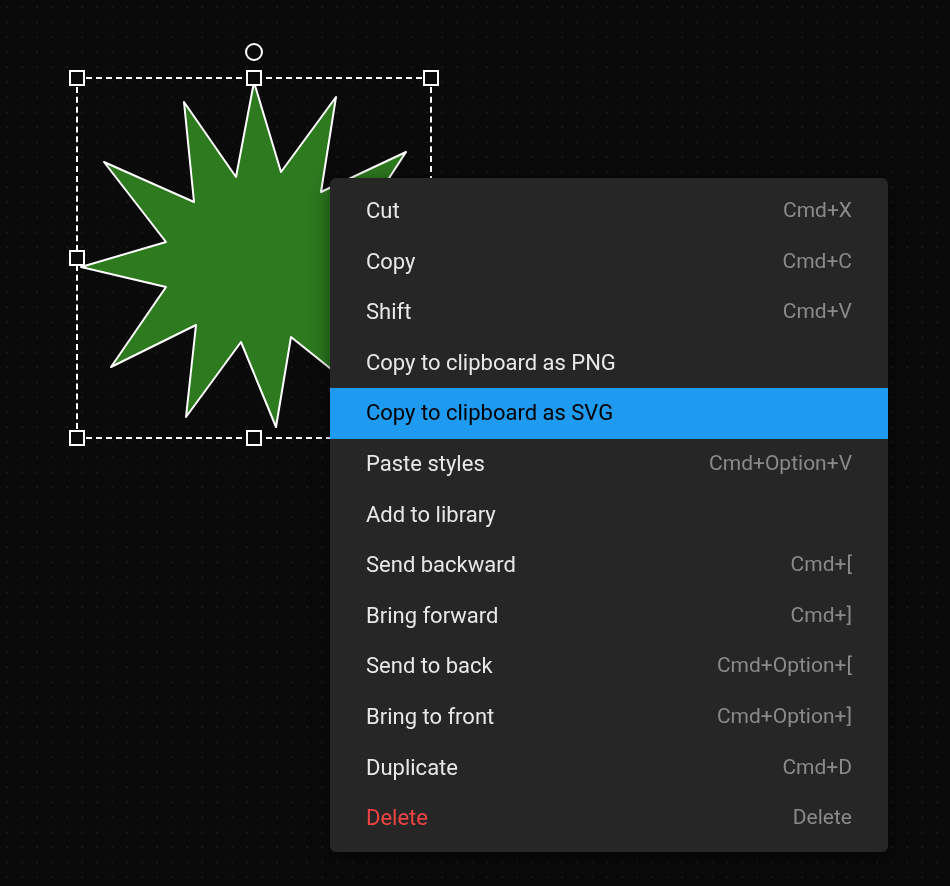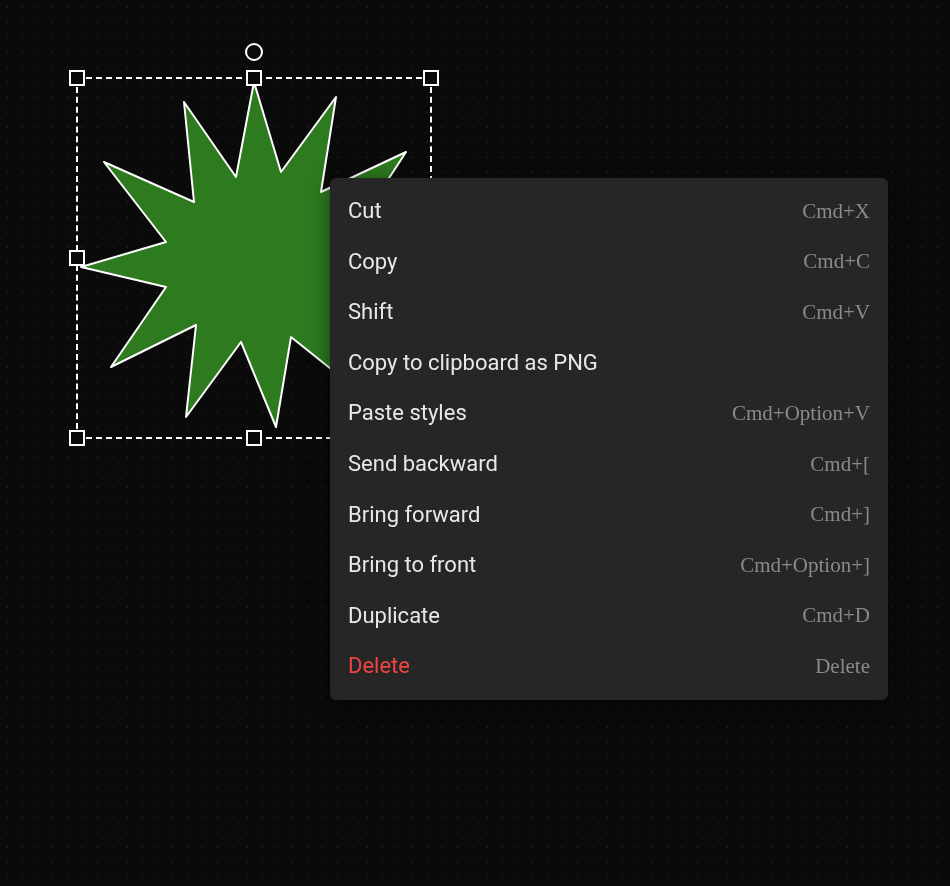--- a/index.html
+++ b/index.html
@@ -80,43 +80,41 @@
       width: 558px;
       background-color: #262626;
       border-radius: 6px;
       padding: 8px 0;
       box-shadow: 0 4px 20px rgba(0, 0, 0, 0.5);
     }
 
     .menu-item {
       display: flex;
       justify-content: space-between;
-      align-items: center;
-      padding: 11px 18px;
+      padding: 11px 36px;
       cursor: pointer;
       font-size: 22px;
       line-height: 1.3;
     }
 
     .menu-item.highlighted {
       background-color: #1e9bf0;
     }
 
     .menu-item-label {
       color: #e8e8e8;
     }
 
     .menu-item.highlighted .menu-item-label {
       color: #000000;
     }
 
     .menu-item-shortcut {
       color: #8a8a8a;
       font-size: 21px;
-      font-family: Liberation Serif, serif;
     }
 
     .menu-item.highlighted .menu-item-shortcut {
       color: #000000;
     }
 
     .menu-item.danger .menu-item-label {
       color: #ef4444;
     }
   </style>
@@ -151,31 +149,43 @@
         <span class="menu-item-label">Copy</span>
         <span class="menu-item-shortcut">Cmd+C</span>
       </div>
       <div class="menu-item">
         <span class="menu-item-label">Shift</span>
         <span class="menu-item-shortcut">Cmd+V</span>
       </div>
       <div class="menu-item">
         <span class="menu-item-label">Copy to clipboard as PNG</span>
       </div>
+      <div class="menu-item highlighted">
+        <span class="menu-item-label">Copy to clipboard as SVG</span>
+        <span class="menu-item-shortcut"></span>
+      </div>
       <div class="menu-item">
         <span class="menu-item-label">Paste styles</span>
         <span class="menu-item-shortcut">Cmd+Option+V</span>
+      </div>
+      <div class="menu-item">
+        <span class="menu-item-label">Add to library</span>
+        <span class="menu-item-shortcut"></span>
       </div>
       <div class="menu-item">
         <span class="menu-item-label">Send backward</span>
         <span class="menu-item-shortcut">Cmd+[</span>
       </div>
       <div class="menu-item">
         <span class="menu-item-label">Bring forward</span>
         <span class="menu-item-shortcut">Cmd+]</span>
+      </div>
+      <div class="menu-item">
+        <span class="menu-item-label">Send to back</span>
+        <span class="menu-item-shortcut">Cmd+Option+[</span>
       </div>
       <div class="menu-item">
         <span class="menu-item-label">Bring to front</span>
         <span class="menu-item-shortcut">Cmd+Option+]</span>
       </div>
       <div class="menu-item">
         <span class="menu-item-label">Duplicate</span>
         <span class="menu-item-shortcut">Cmd+D</span>
       </div>
       <div class="menu-item danger">

